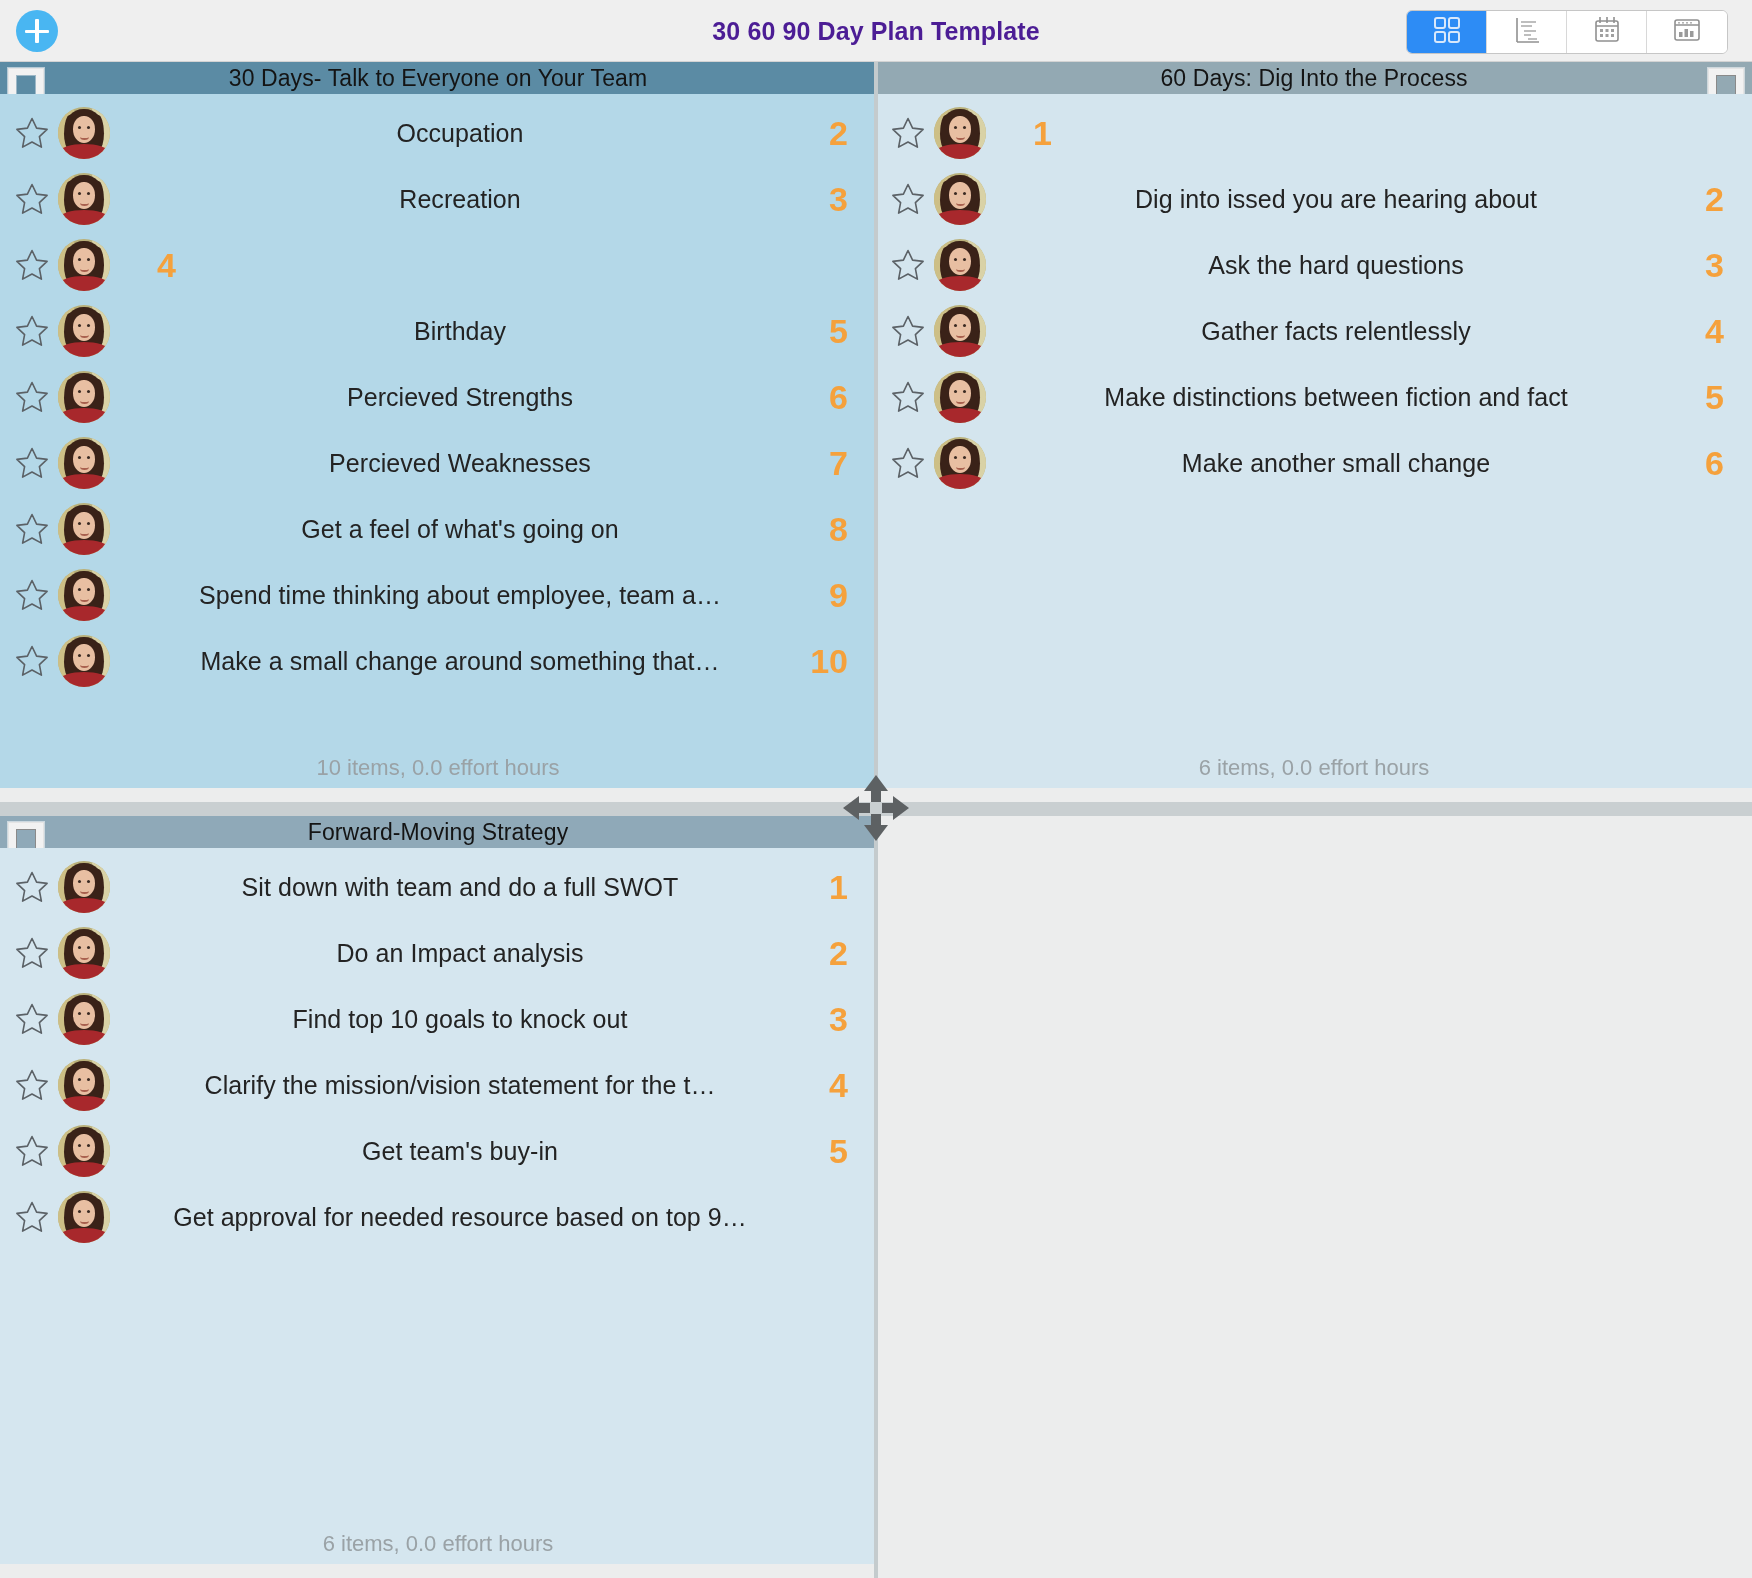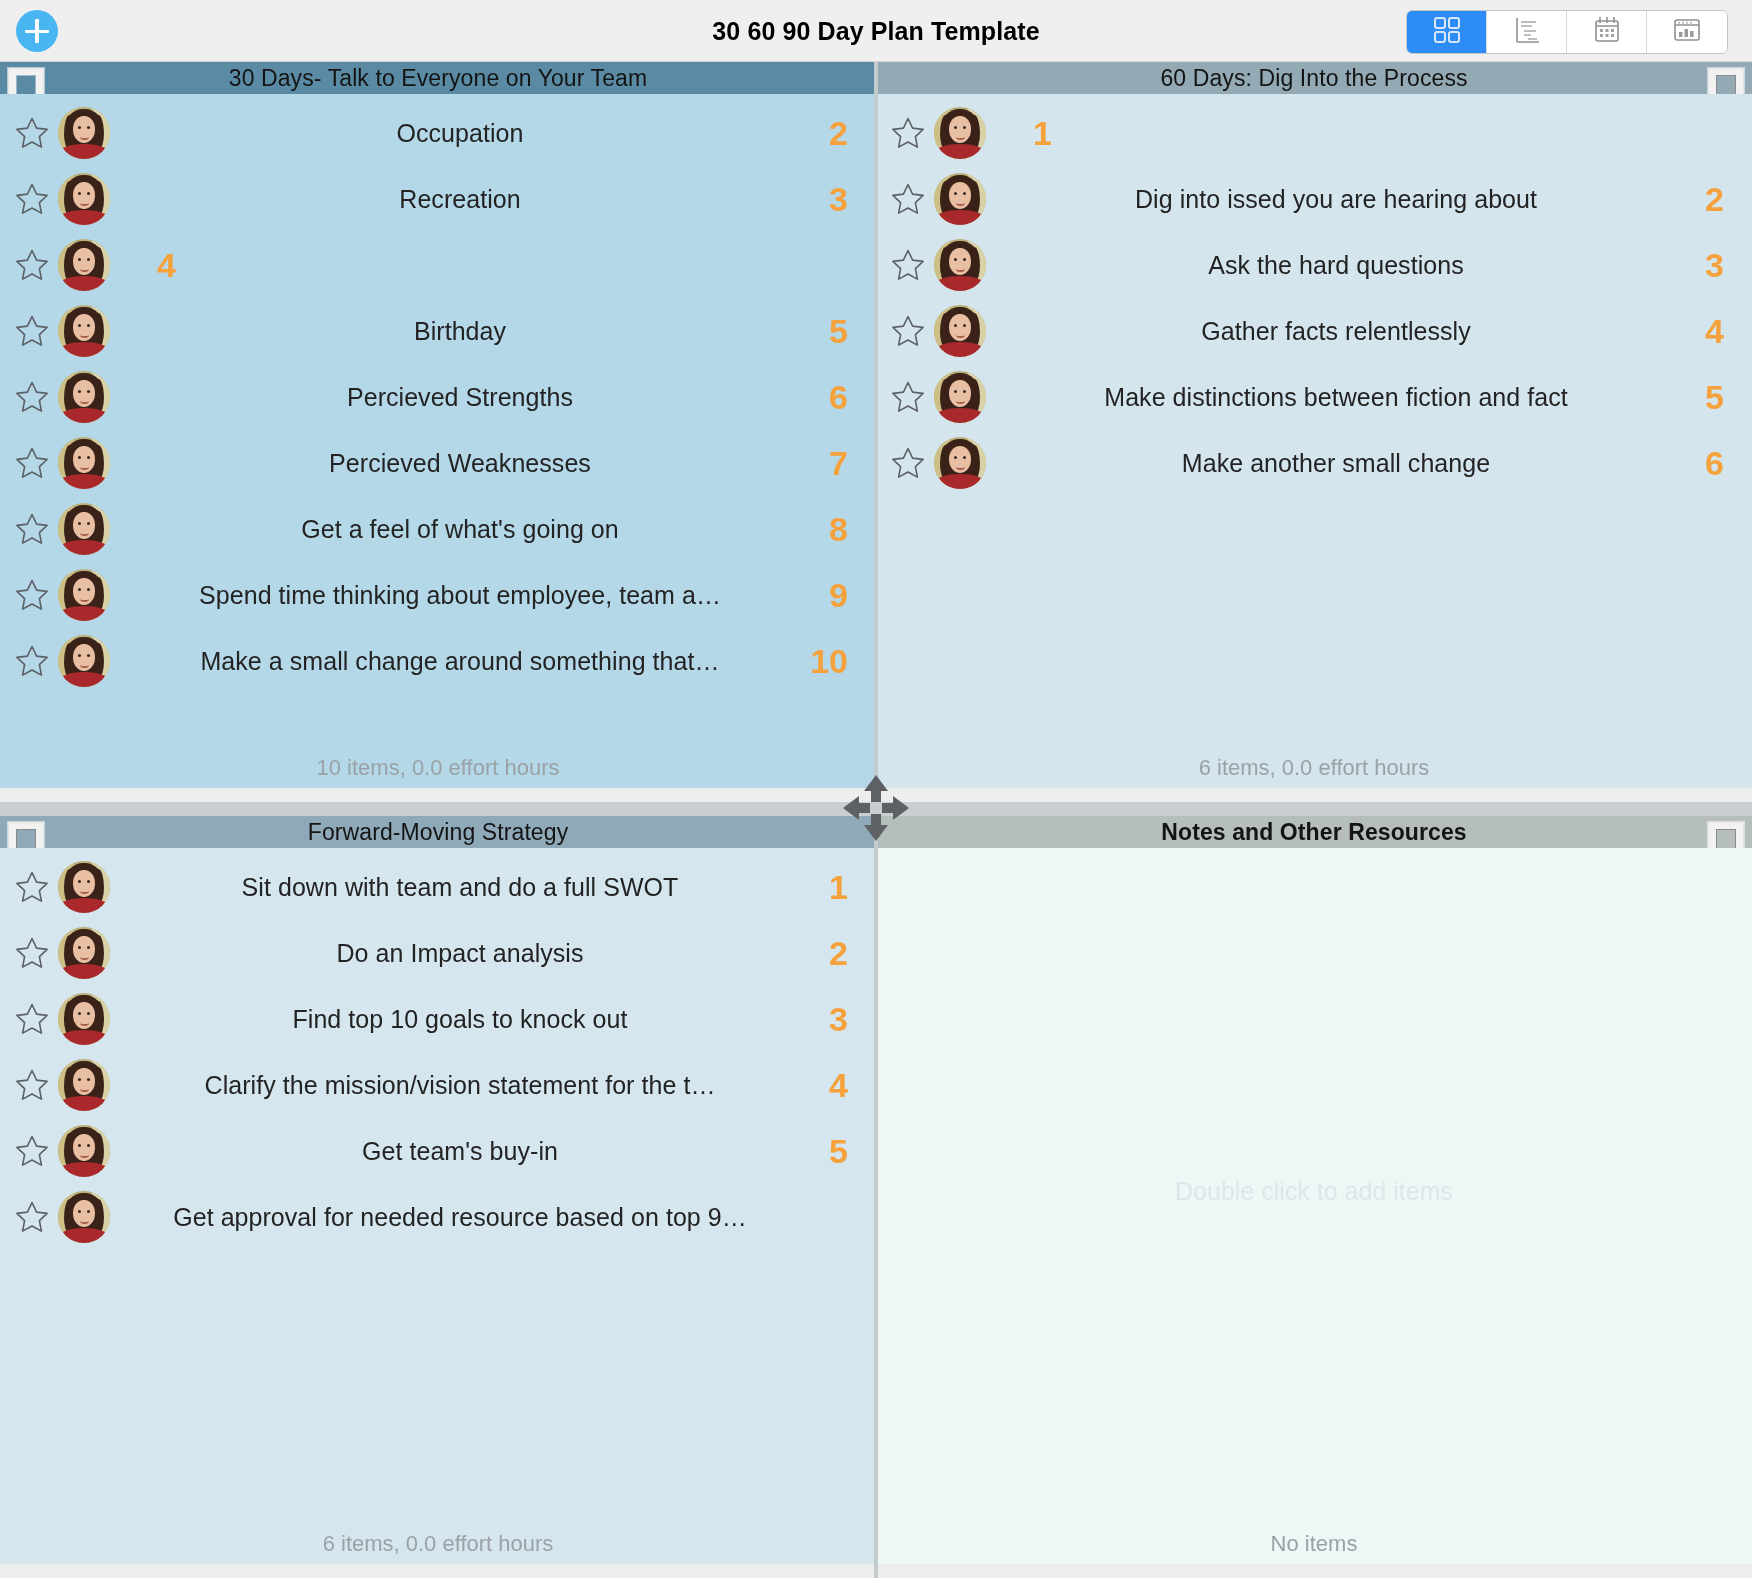--- a/index.html
+++ b/index.html
@@ -56,21 +56,21 @@
     background: #ffffff;
     border-radius: 1px;
   }
   .doc-title {
     position: absolute;
     left: 0; top: 17px;
     width: 1752px;
     text-align: center;
     font-size: 25px;
     font-weight: bold;
-    color: #000000;
+    color: #4c1d95;
     letter-spacing: 0.1px;
   }
   .view-switch {
     position: absolute;
     right: 24px; top: 10px;
     height: 42px;
     display: flex;
     border: 1px solid #c6c6c6;
     border-radius: 6px;
     overflow: hidden;
@@ -859,33 +859,20 @@
               <span class="top"></span>
             </span>
             <span class="item-label">Get approval for needed resource based on top 9…</span>
             <span class="item-rank"></span>
           </div>
         </div>
       <div class="pane-footer">6 items, 0.0 effort hours</div>
     </div>
   </div>
 
-  <div class="pane pane-br">
-    <div class="pane-header hdr-br">
-      <span class="pane-header-title bold">Notes and Other Resources</span>
-      <div class="collapse-btn right">
-        <span class="sq sq-br"></span>
-      </div>
-    </div>
-    <div class="pane-body body-br">
-      <div class="item-list"></div>
-      <div class="empty-hint">Double click to add items</div>
-      <div class="pane-footer">No items</div>
-    </div>
-  </div>
 
   <div class="split-v"></div>
   <div class="split-h"></div>
 
   <div class="resize-handle">
     <svg width="76" height="76" viewBox="0 0 76 76">
       <g fill="#5d6163">
         <path d="M38 5 L50 21 L43 21 L43 32 L33 32 L33 21 L26 21 Z"></path>
         <path d="M38 71 L26 55 L33 55 L33 44 L43 44 L43 55 L50 55 Z"></path>
         <path d="M5 38 L21 26 L21 33 L32 33 L32 43 L21 43 L21 50 Z"></path>

